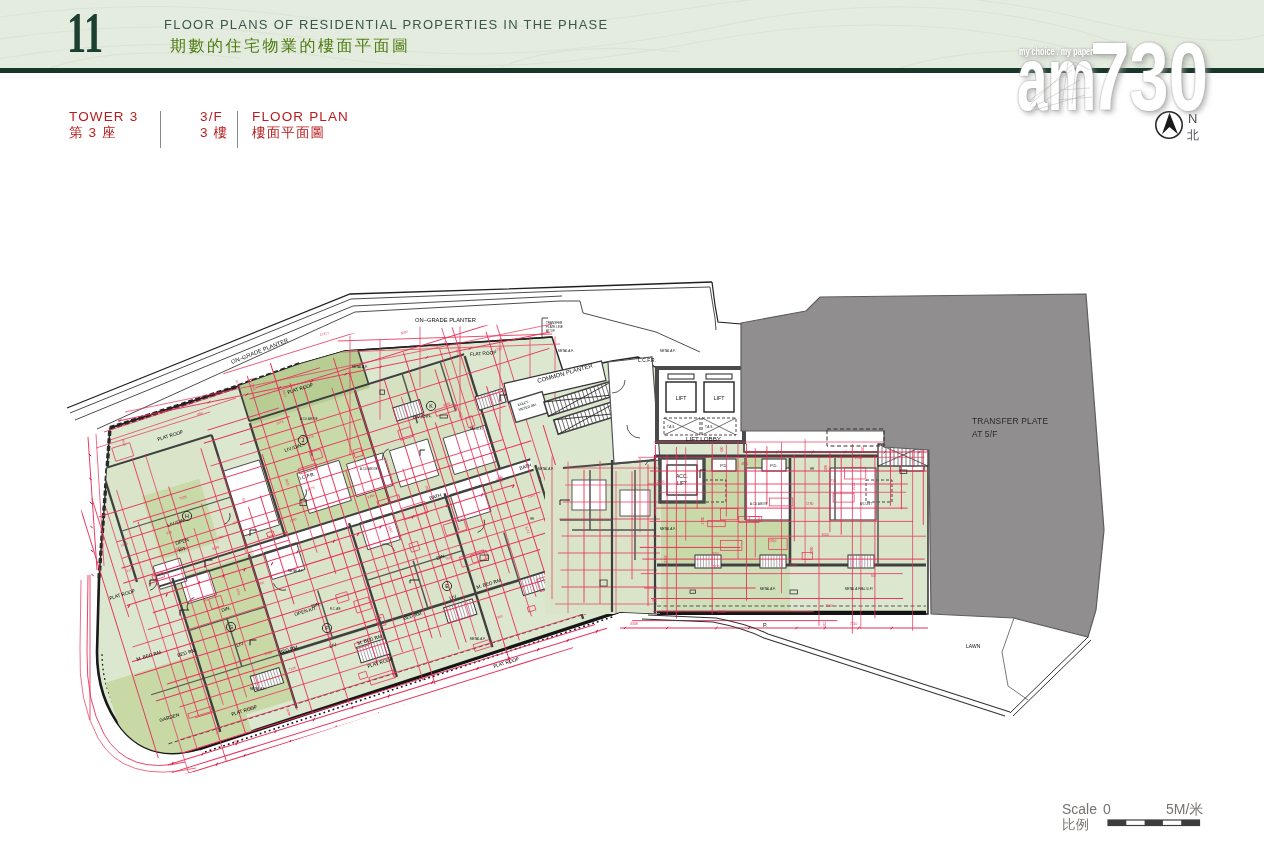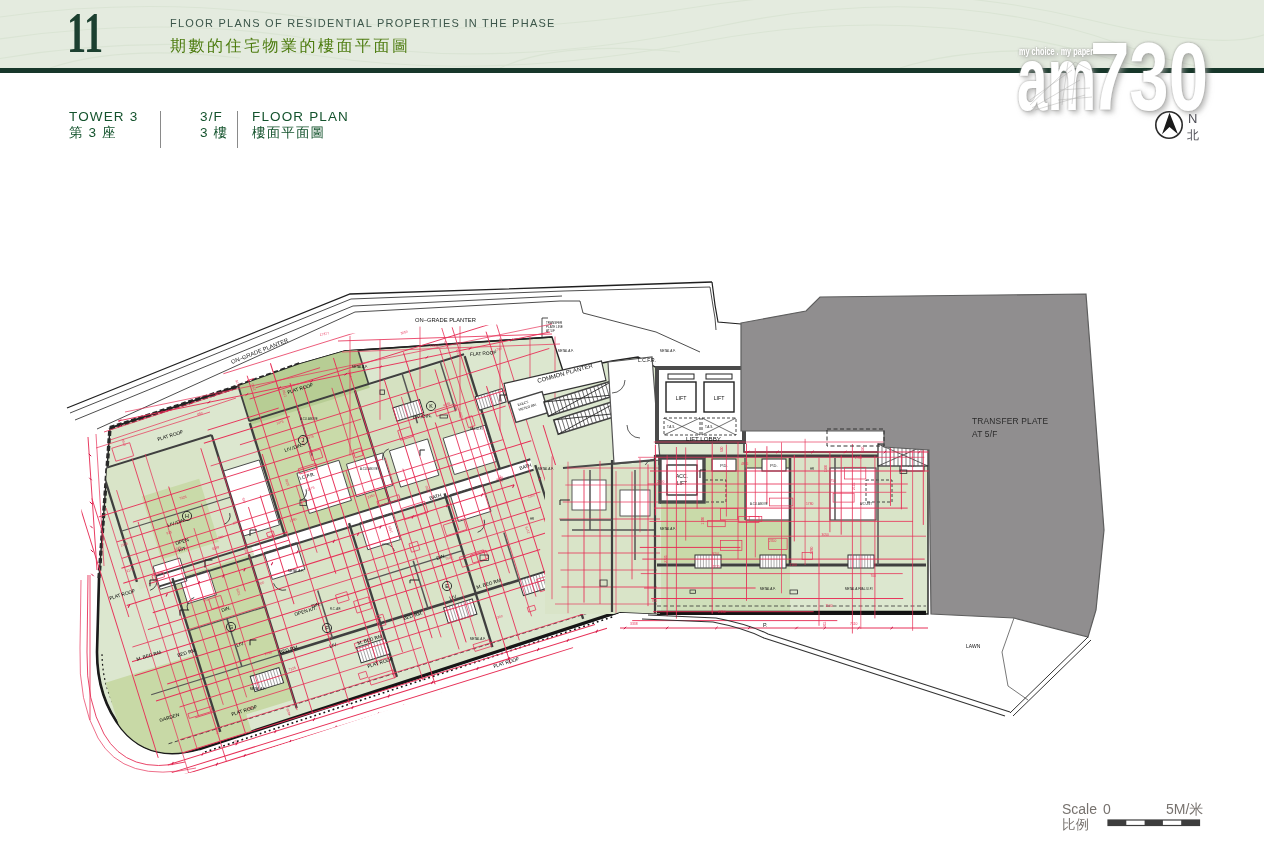--- a/index.html
+++ b/index.html
@@ -1,21 +1,21 @@
 <!DOCTYPE html>
 <html><head><meta charset="utf-8">
 <style>
 html,body{margin:0;padding:0;width:1264px;height:860px;background:#fff;overflow:hidden}
 body{font-family:"Liberation Sans",sans-serif;position:relative}
 .band{position:absolute;left:0;top:0;width:1264px;height:68px;background:#e4ebdf;overflow:hidden}
 .dline{position:absolute;left:0;top:68px;width:1264px;height:5px;background:#17372a}
 .num{position:absolute;left:67px;top:12px;font-family:"Liberation Serif",serif;font-weight:bold;font-size:58px;line-height:42px;color:#1c4030;transform:scaleX(0.66);transform-origin:left top}
-.t1{position:absolute;left:170px;top:17px;font-size:11px;color:#3c564a;letter-spacing:1.25px}
+.t1{position:absolute;left:164px;top:17px;font-size:13px;color:#3c564a;letter-spacing:1.25px}
 .t2{position:absolute;left:170px;top:36px;font-size:16px;color:#4d7c0f;letter-spacing:2.5px}
-.row{position:absolute;top:109px;color:#14532d;font-size:13.5px;letter-spacing:1.15px;line-height:15.5px}
+.row{position:absolute;top:109px;color:#b91c1c;font-size:13.5px;letter-spacing:1.15px;line-height:15.5px}
 .vr{position:absolute;top:111px;width:1px;height:37px;background:#8a8a8a}
 </style></head>
 <body>
 <div class="band">
 <svg width="1264" height="68" xmlns="http://www.w3.org/2000/svg">
 <g stroke="#dae4d4" stroke-width="1.1" fill="none">
 <path d="M-20,62 Q150,30 320,56 T700,42 T1100,56 T1300,36"></path>
 <path d="M-20,42 Q160,12 330,42 T720,26 T1120,44 T1300,22"></path>
 <path d="M-20,20 Q140,-6 310,18 T690,8 T1090,20 T1290,8"></path>
 <path d="M50,68 Q120,44 240,58 M500,68 Q560,40 680,52 M900,68 Q980,42 1120,55"></path>

